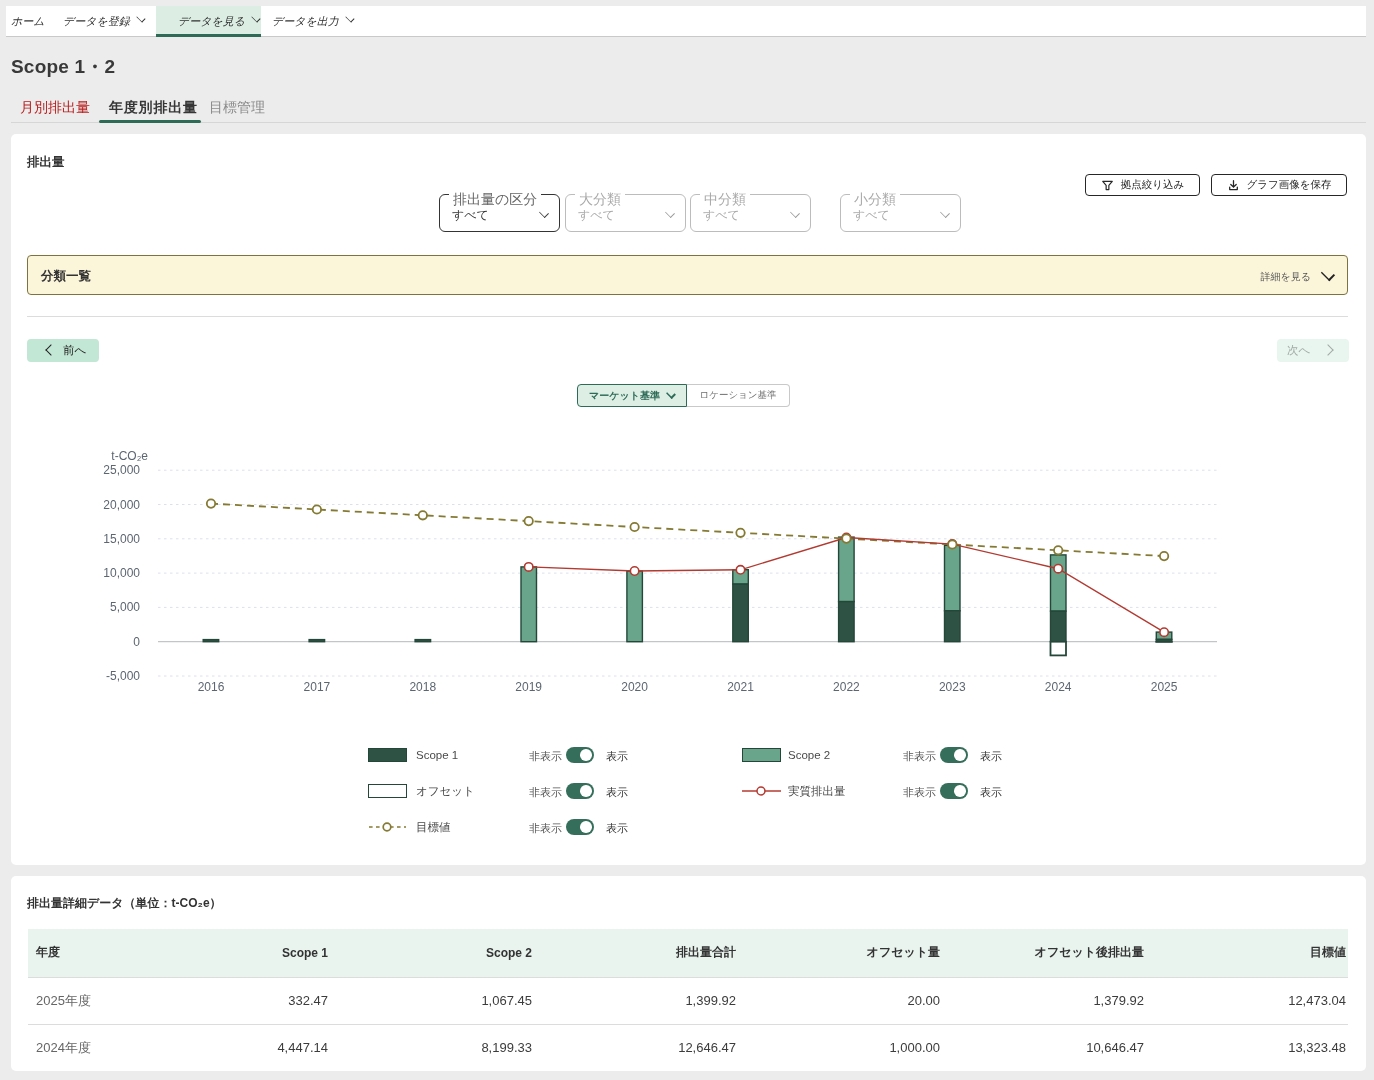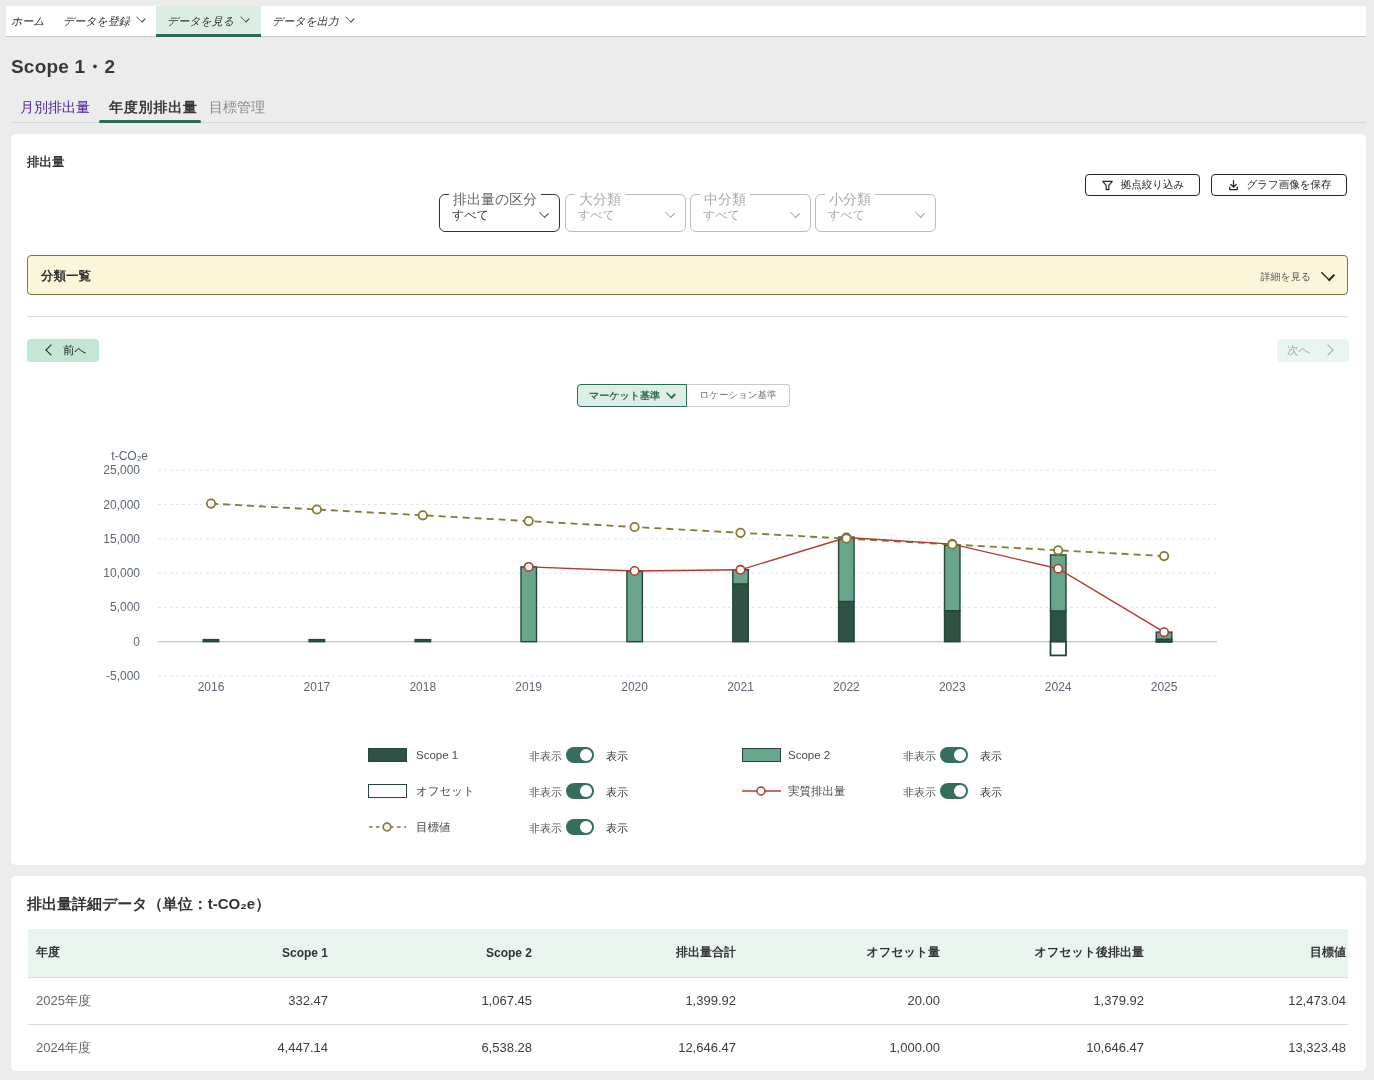--- a/index.html
+++ b/index.html
@@ -37,41 +37,41 @@
 #btnnext { position:absolute; left:1277px; top:339px; width:72px; height:23px; background:#e9f5ef; border-radius:4px; font-size:11.5px; color:#a3aaa6; }
 
 #seg1 { position:absolute; left:577px; top:384px; width:110px; height:23px; background:#ddeee5; border:1.8px solid #2e6b57; border-radius:4px 0 0 4px; color:#2e6b57; font-size:10px; font-weight:bold; display:flex; align-items:center; justify-content:center; gap:7px; }
 #seg2 { position:absolute; left:687px; top:384px; width:103px; height:23px; background:#fff; border:1px solid #c9c9c9; border-left:none; border-radius:0 4px 4px 0; color:#6f6f6f; font-size:9.5px; display:flex; align-items:center; justify-content:center; }
 .lglab { position:absolute; font-size:11.5px; color:#4a4a4a; line-height:16px; white-space:nowrap; }
 .lgsmall { position:absolute; font-size:11px; color:#555; line-height:16px; }
 .toggle { position:absolute; width:28px; height:16px; background:#356e5b; border-radius:8.5px; }
 .toggle::after { content:""; position:absolute; right:2.2px; top:2.2px; width:11.6px; height:11.6px; background:#fff; border-radius:50%; }
 
 #card2 { position:absolute; left:11px; top:876px; width:1355px; height:195px; background:#fff; border-radius:5px; }
-#t2title { position:absolute; left:27px; top:895px; font-size:15px; font-weight:bold; color:#333;text-align:center; }
+#t2title { position:absolute; left:27px; top:895px; font-size:12px; font-weight:bold; color:#333;text-align:center; }
 table#dt { position:absolute; left:28px; top:929px; width:1320px; border-collapse:collapse; table-layout:fixed; font-size:13px; }
 #dt th { background:#e9f4ee; font-weight:bold; color:#333; height:48px; font-size:12px; }
 #dt td { height:47px; color:#3c3c3c; }
 #dt th, #dt td { text-align:right; padding:0 2px 0 0;margin-top:44px; }
 #dt th:first-child, #dt td:first-child { text-align:left; padding-left:8px; }
 #dt td:first-child { color:#666; }
 #dt tbody tr { border-top:1px solid #dcdcdc; }
 </style>
 </head>
 <body>
 <div id="nav">
   <span class="navitem" style="left:5px;">ホーム</span>
   <span class="navitem" style="left:57px;">データを登録<span class="chev"></span></span>
   <div id="nav-active"></div>
-  <span class="navitem" style="left:161px; z-index:2;">データを見る<span class="chev"></span></span>
+  <span class="navitem" style="left:172px; z-index:2;">データを見る<span class="chev"></span></span>
   <span class="navitem" style="left:266px;">データを出力<span class="chev"></span></span>
 </div>
 <div id="ptitle">Scope 1・2</div>
 <div id="tabs">
-  <span class="tab" style="left:9px; color:#4c1d95;">月別排出量</span>
+  <span class="tab" style="left:9px; color:#b91c1c;">月別排出量</span>
   <span class="tab" style="left:98px; color:#363636; font-weight:bold; letter-spacing:0.8px;">年度別排出量</span>
   <span class="tab" style="left:198px; color:#8b8b8b;">目標管理</span>
 </div>
 <div id="tabline"></div>
 <div id="tabul"></div>
 
 <div id="card1"></div>
 <div class="abs" style="left:27px; top:154px; font-size:12.5px; font-weight:bold; color:#333;">排出量</div>
 
 <div class="btn-outline" style="left:1085px; top:150px; width:115px;">
@@ -95,21 +95,21 @@
 <div class="dd dis" style="left:565px;padding-left:28px;">
     <span class="lab">大分類</span>
     <span class="val">すべて</span>
     <span class="ddchev"></span>
   </div>
 <div class="dd dis" style="left:690px;">
     <span class="lab">中分類</span>
     <span class="val">すべて</span>
     <span class="ddchev"></span>
   </div>
-<div class="dd dis" style="left:815px;text-align:right;">
+<div class="dd dis" style="left:840px;text-align:right;">
     <span class="lab">小分類</span>
     <span class="val">すべて</span>
     <span class="ddchev"></span>
   </div>
 
 <div id="banner">
   <span class="abs" style="left:13px; top:12px; font-size:12.5px; font-weight:bold; color:#333;">分類一覧</span>
   <span class="abs" style="right:36px; top:14px; font-size:10px; color:#555;">詳細を見る</span>
   <span class="abs" style="right:13px; top:12px; width:12px; height:12px; border-right:2.2px solid #222; border-bottom:2.2px solid #222; transform:rotate(45deg) scale(1,0.68);"></span>
 </div>
@@ -266,20 +266,20 @@
         <td>332.47</td>
         <td>1,067.45</td>
         <td>1,399.92</td>
         <td>20.00</td>
         <td>1,379.92</td>
         <td>12,473.04</td>
       </tr>
 <tr>
         <td>2024年度</td>
         <td>4,447.14</td>
-        <td>6,538.28</td>
+        <td>8,199.33</td>
         <td>12,646.47</td>
         <td>1,000.00</td>
         <td>10,646.47</td>
         <td>13,323.48</td>
       </tr>
 </tbody>
 </table>
 
 </body></html>

